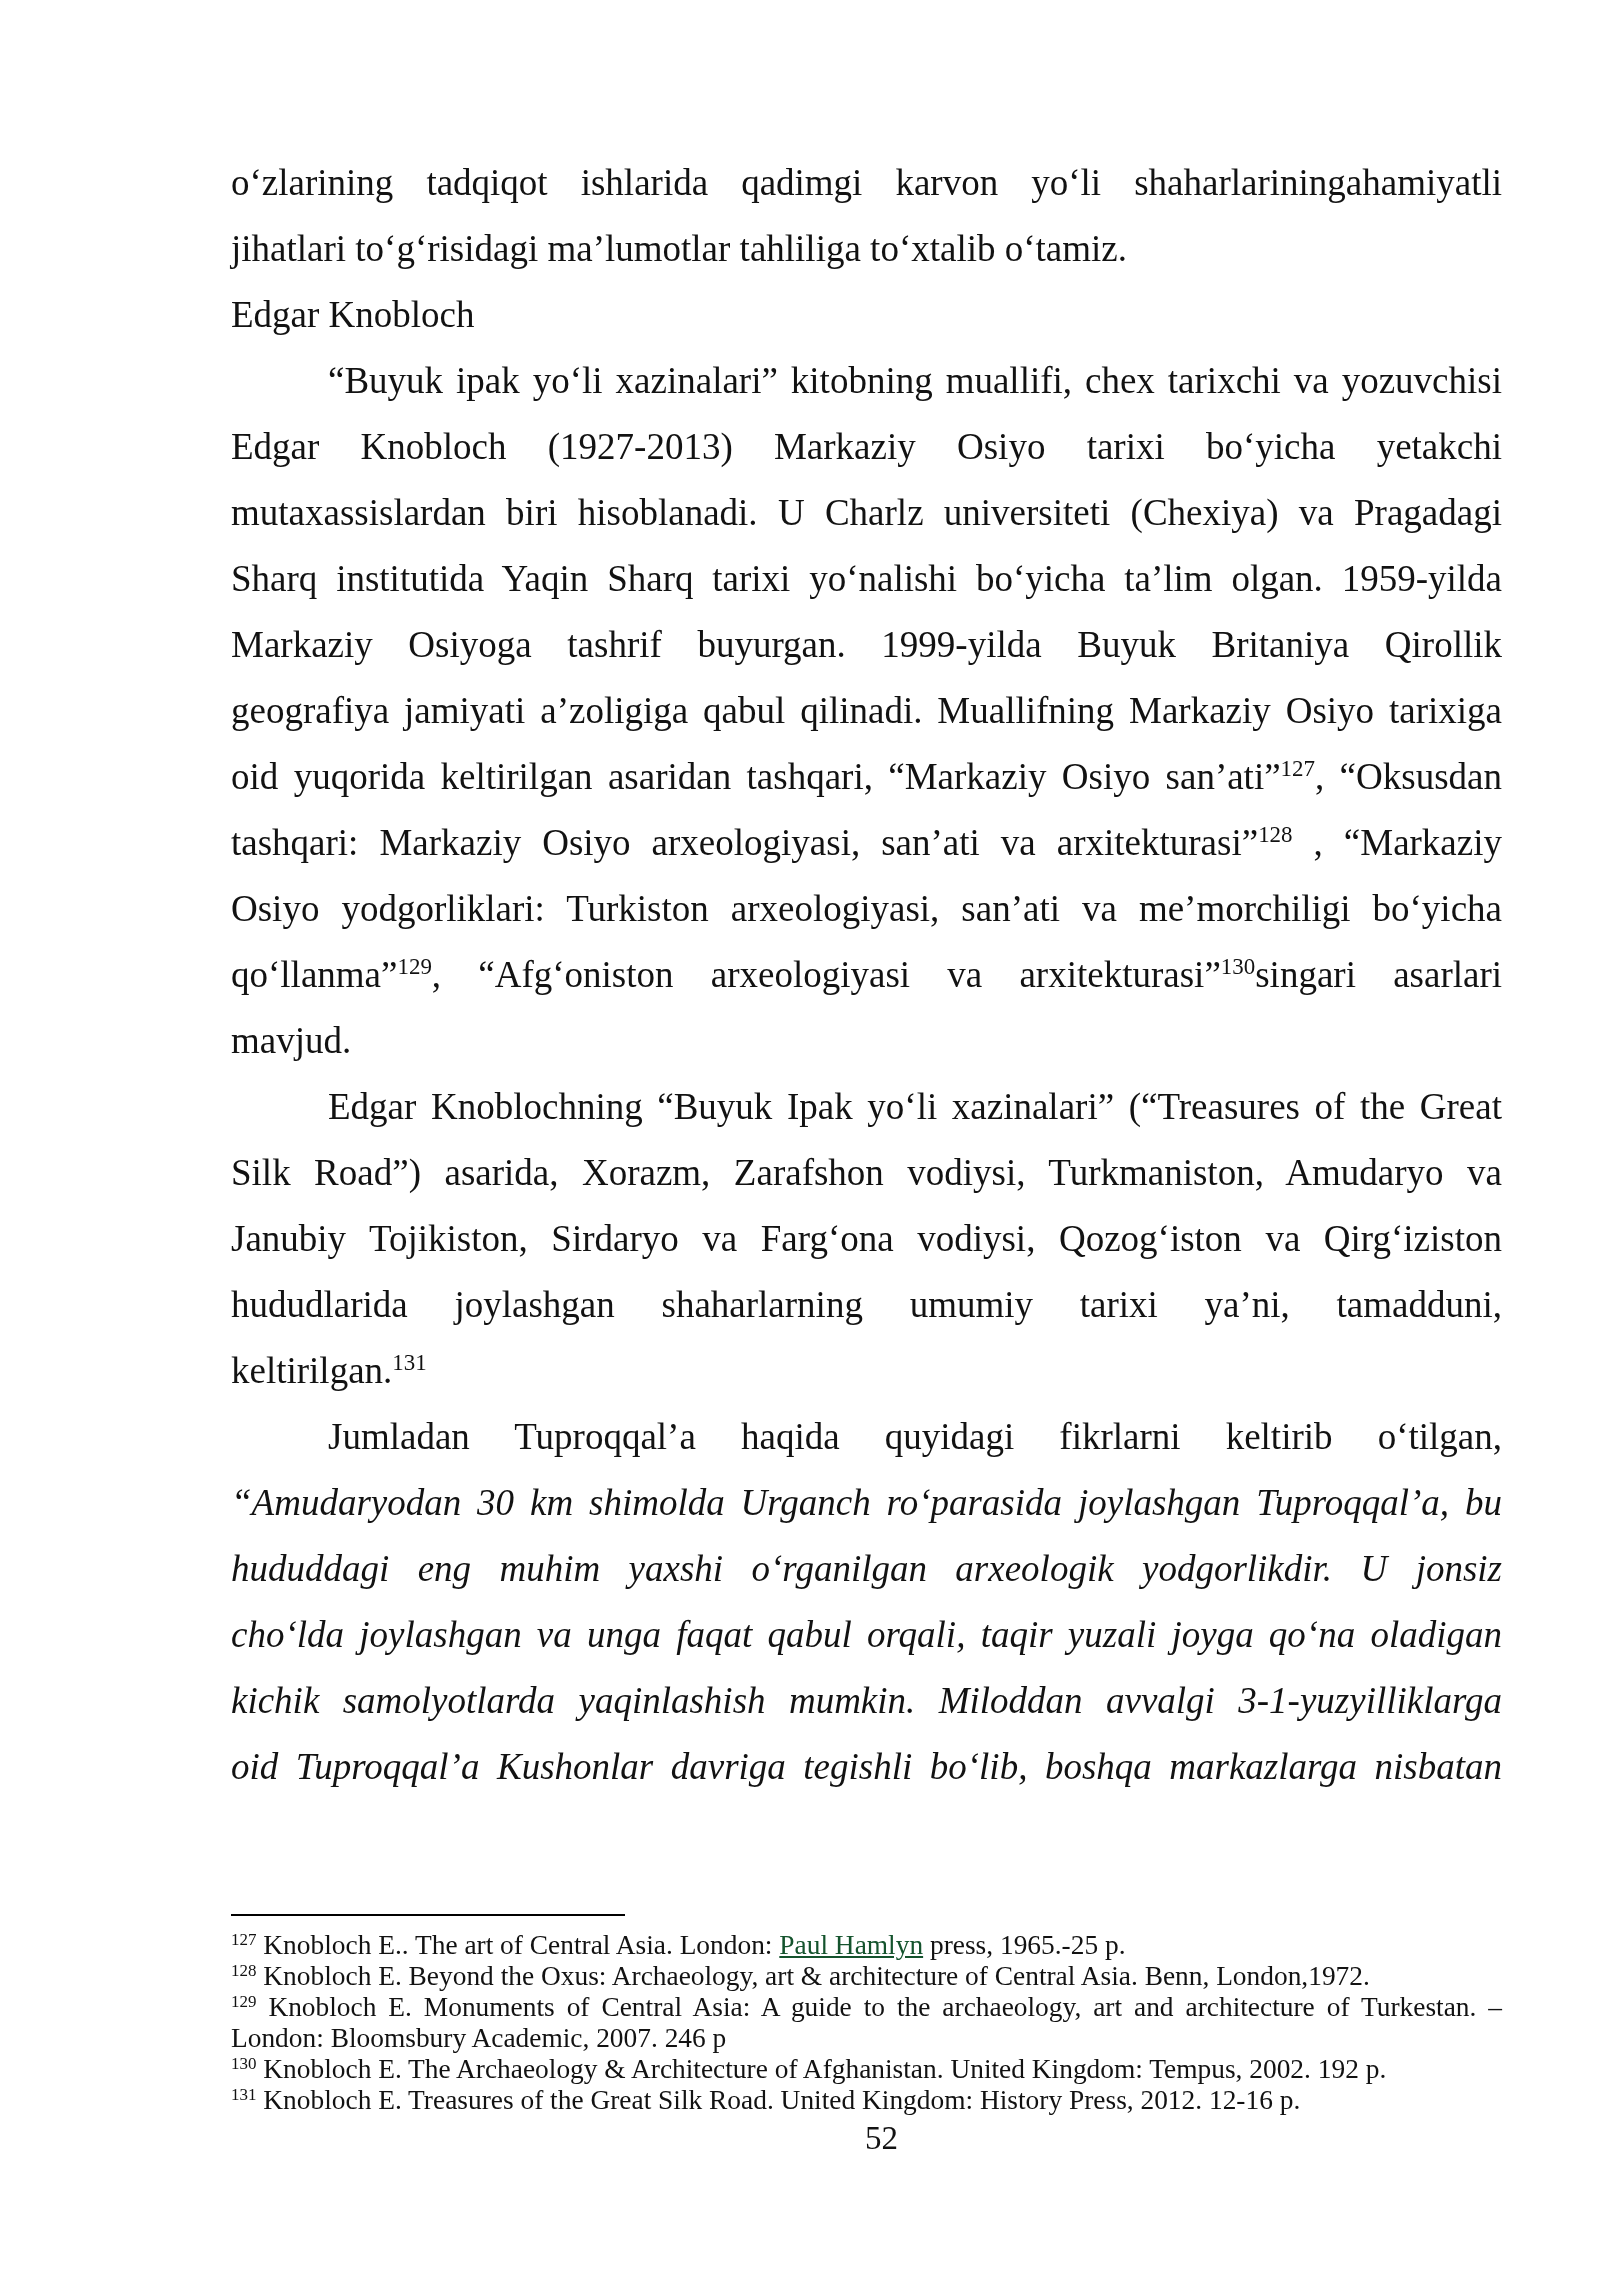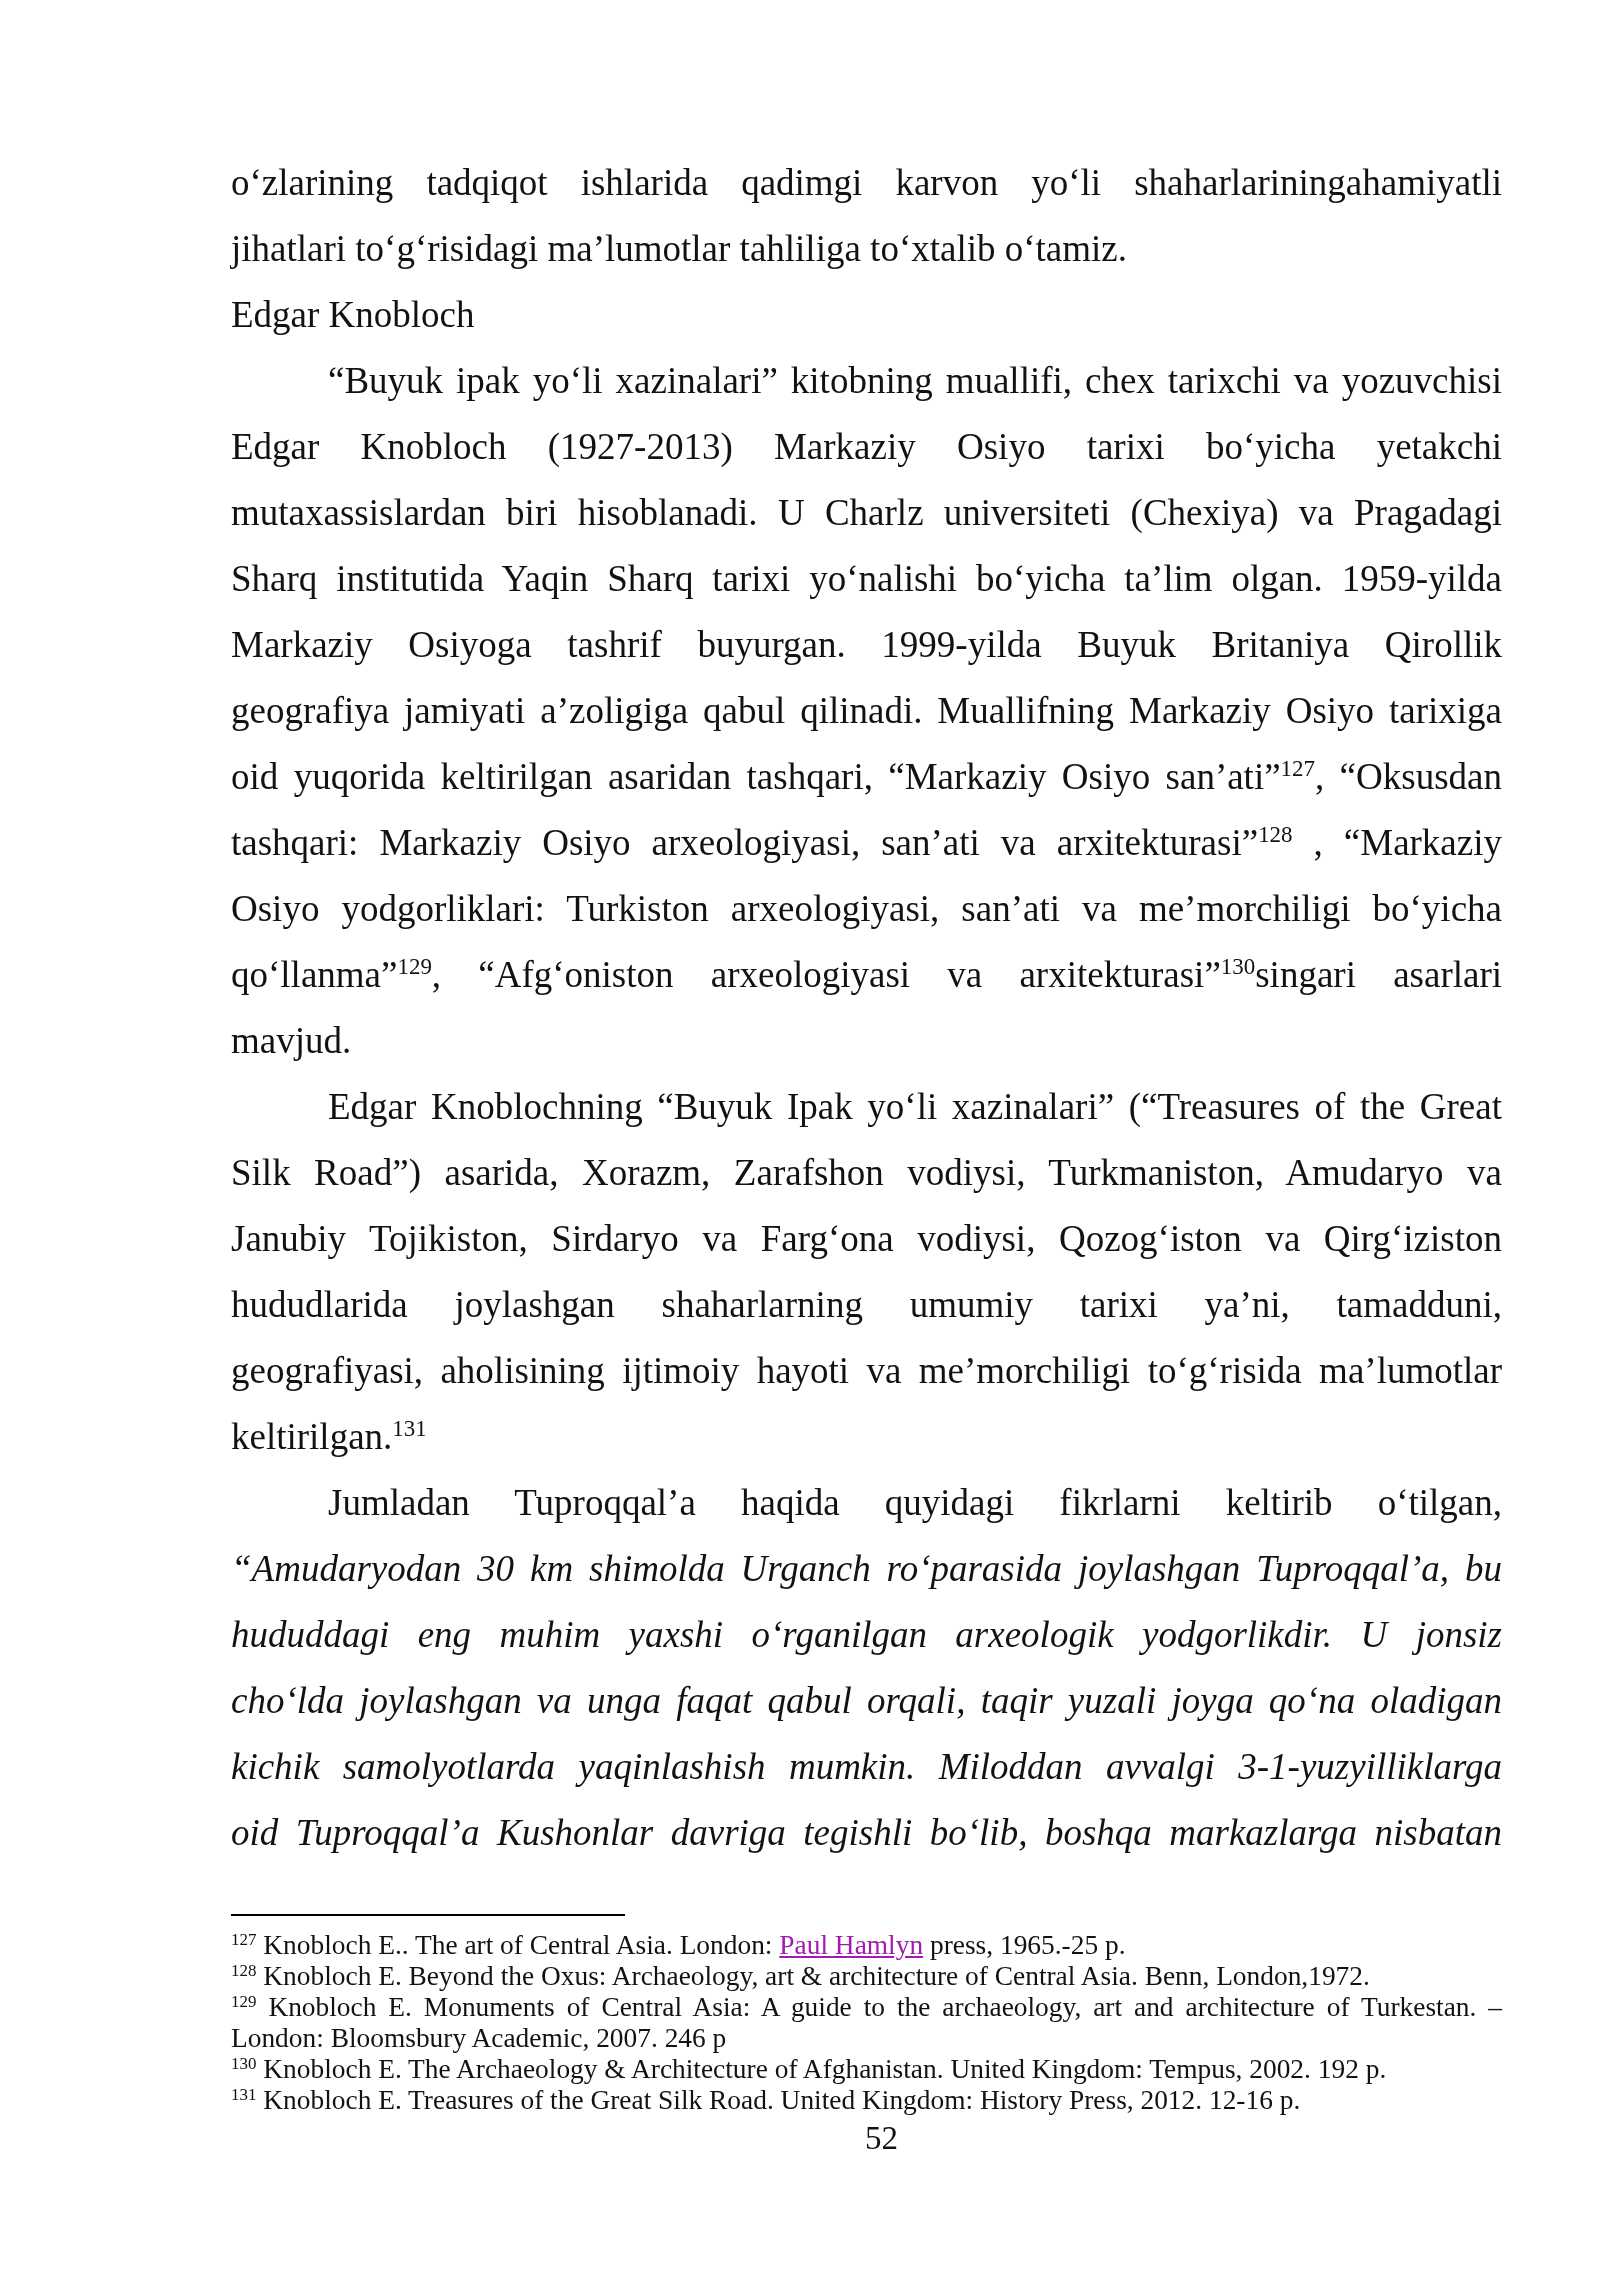--- a/index.html
+++ b/index.html
@@ -24,21 +24,21 @@
   .fn-separator {
     position:absolute; left:231px; top:1914px; width:394px; height:0;
     border-top:2.9px solid #000;
   }
   .footnotes {
     position:absolute; left:231px; top:1930px; width:1271px;
     font-size:27.4px; line-height:31px;
   }
   .fline { text-align:justify; text-justify:inter-word; }
   .fline.j { text-align-last:justify; }
-  .link { color:#a21caf; text-decoration:underline; cursor:pointer; }
+  .link { color:#14532d; text-decoration:underline; cursor:pointer; }
   .pagenum {
     position:absolute; left:246px; top:2120px; width:1271px;
     text-align:center; font-size:33px; line-height:37px;
   }
 </style>
 </head>
 <body>
 
 <div class="page">
   <div class="body-block" id="body-root">
@@ -58,21 +58,20 @@
         <div class="line j">tashqari: Markaziy Osiyo arxeologiyasi, san’ati va arxitekturasi”<sup class="fnref">128</sup> , “Markaziy</div>
         <div class="line j">Osiyo yodgorliklari: Turkiston arxeologiyasi, san’ati va me’morchiligi bo‘yicha</div>
         <div class="line j">qo‘llanma”<sup class="fnref">129</sup>, “Afg‘oniston arxeologiyasi va arxitekturasi”<sup class="fnref">130</sup>singari asarlari</div>
         <div class="line">mavjud.</div>
       </div>
       <div>
         <div class="line j ind">Edgar Knoblochning “Buyuk Ipak yo‘li xazinalari” (“Treasures of the Great</div>
         <div class="line j">Silk Road”) asarida, Xorazm, Zarafshon vodiysi, Turkmaniston, Amudaryo va</div>
         <div class="line j">Janubiy Tojikiston, Sirdaryo va Farg‘ona vodiysi, Qozog‘iston va Qirg‘iziston</div>
         <div class="line j">hududlarida joylashgan shaharlarning umumiy tarixi ya’ni, tamadduni,</div>
-        <div class="line j">geografiyasi, aholisining ijtimoiy hayoti va me’morchiligi to‘g‘risida ma’lumotlar</div>
         <div class="line">keltirilgan.<sup class="fnref">131</sup></div>
       </div>
       <div>
         <div class="line j ind">Jumladan Tuproqqal’a haqida quyidagi fikrlarni keltirib o‘tilgan,</div>
         <div class="line j it">“Amudaryodan 30 km shimolda Urganch ro‘parasida joylashgan Tuproqqal’a, bu</div>
         <div class="line j it">hududdagi eng muhim yaxshi o‘rganilgan arxeologik yodgorlikdir. U jonsiz</div>
         <div class="line j it">cho‘lda joylashgan va unga faqat qabul orqali, taqir yuzali joyga qo‘na oladigan</div>
         <div class="line j it">kichik samolyotlarda yaqinlashish mumkin.  Miloddan avvalgi 3-1-yuzyilliklarga</div>
         <div class="line j it">oid Tuproqqal’a Kushonlar davriga tegishli bo‘lib, boshqa markazlarga nisbatan</div>
       </div>

